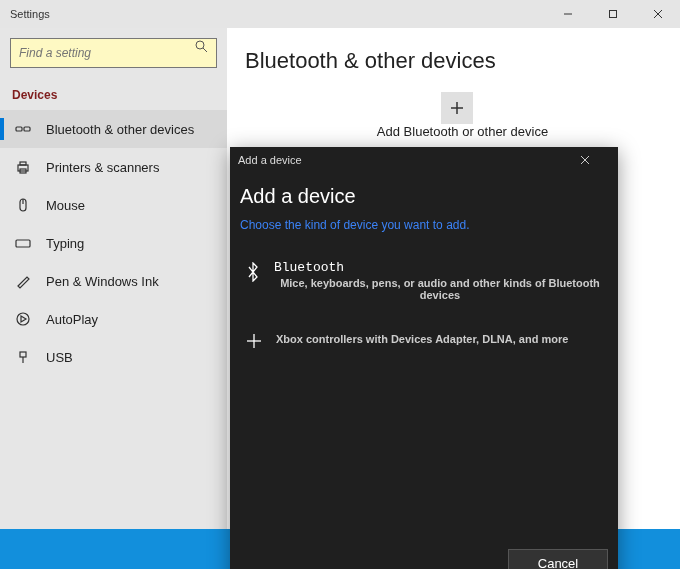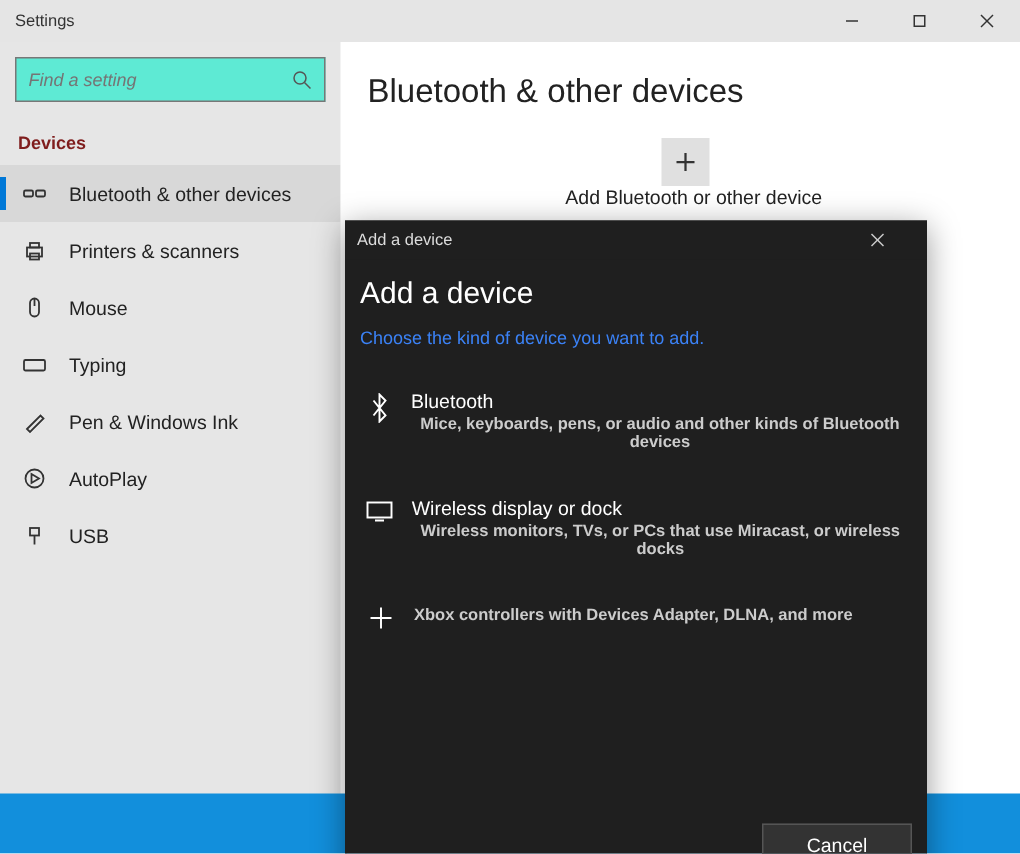--- a/index.html
+++ b/index.html
@@ -11,21 +11,21 @@
     .win-controls { display: flex; height: 100%; }
     .win-btn { width: 45px; display: flex; align-items: center; justify-content: center; font-size: 10px; color: #333; }
     
     .body { flex: 1; display: flex; background: #e6e6e6; position: relative; }
     
     .sidebar { width: 227px; background: #e6e6e6; padding: 10px 0 0 0; }
     .home-row { display: flex; align-items: center; padding: 8px 12px; margin-bottom: 8px; margin-top: 4px; }
     .home-row .icon-slot { width: 20px; display: flex; }
     .home-row span.label { margin-left: 10px; font-size: 13px; color: #222; }
     
-    .search-box { margin: 0 10px 12px 10px; height: 30px; border: 1px solid #777; background: #5eead4; display: flex; align-items: center; padding: 0 8px; position: relative; }
+    .search-box { margin: 0 10px 12px 10px; height: 30px; border: 1px solid #777; background: #fef9c3; display: flex; padding: 0 8px; position: relative; }
     .search-box input { flex: 1; border: none; background: transparent; font-size: 12px; font-style: italic; color: #555; outline: none; }
     .search-box .sicon { font-size: 12px; color: #555; }
     
     .section-title { font-size: 12px; font-weight: 600; padding: 8px 12px; color: #7f1d1d; }
     
     .nav-item { display: flex; align-items: center; height: 38px; padding: 0 14px; font-size: 13px; color: #222; position: relative; }
     .nav-item.selected::before { content: ""; position: absolute; left: 0; top: 8px; bottom: 8px; width: 4px; background: #0078d7; }
     .nav-item.selected { background: #d8d8d8; }
     .nav-item .icon-slot { width: 18px; display: flex; justify-content: center; }
     .nav-item .nav-label { margin-left: 14px; }
@@ -45,21 +45,21 @@
     .dlg-titlebar-text { font-size: 11px; color: #ddd; }
     .dlg-close { width: 30px; text-align: center; font-size: 11px; color: #ccc; }
     
     .dlg-body { flex: 1; padding: 12px 10px 10px 10px; display: flex; flex-direction: column; }
     .dlg-header { font-size: 20px; font-weight: 300; color: #fff; margin-bottom: 10px; }
     .dlg-sub { font-size: 12px; color: #3b82f6; margin-bottom: 18px; }
     
     .opt { display: flex; align-items: flex-start; padding: 10px 2px; margin-bottom: 10px; }
     .opt .opt-icon { width: 24px; display: flex; justify-content: center; margin-top: 2px; }
     .opt .opt-text { margin-left: 10px; }
-    .opt-title { font-size: 13px; color: #fff; }
+    .opt-title { font-size: 13px; color: #fff; font-family: Liberation Mono, monospace; }
     .opt-desc { font-size: 11px; color: #ccc; font-weight: 600; margin-top: 2px; text-align: center; }
     
     .dlg-footer { padding: 10px; display: flex; justify-content: flex-end; }
     .cancel-btn { width: 100px; height: 28px; background: #333; border: 1px solid #555; color: #fff; font-size: 13px; display: flex; align-items: center; justify-content: center; }
     
     svg { display: block; }
   </style>
 </head>
 <body>
 
@@ -208,32 +208,20 @@
             <svg width="16" height="20">
                 <path d="M4 5 L12 15 L8 19 L8 1 L12 5 L4 15" fill="none" stroke="#fff" stroke-width="1.3"></path>
               </svg>
           </div>
           <div class="opt-text">
             <div class="opt-title">Bluetooth</div>
             <div class="opt-desc">Mice, keyboards, pens, or audio and other kinds of Bluetooth devices</div>
           </div>
         </div>
 
-        <div class="opt">
-          <div class="opt-icon">
-            <svg width="18" height="16">
-                <rect x="1" y="2" width="16" height="10" fill="none" stroke="#fff" stroke-width="1.3"></rect>
-                <line x1="6" y1="14" x2="12" y2="14" stroke="#fff" stroke-width="1.3"></line>
-              </svg>
-          </div>
-          <div class="opt-text">
-            <div class="opt-title">Wireless display or dock</div>
-            <div class="opt-desc">Wireless monitors, TVs, or PCs that use Miracast, or wireless docks</div>
-          </div>
-        </div>
 
         <div class="opt">
           <div class="opt-icon">
             <svg width="16" height="16">
                 <line x1="8" y1="1" x2="8" y2="15" stroke="#fff" stroke-width="1.3"></line>
                 <line x1="1" y1="8" x2="15" y2="8" stroke="#fff" stroke-width="1.3"></line>
               </svg>
           </div>
           <div class="opt-text">
             <div class="opt-desc">Xbox controllers with Devices Adapter, DLNA, and more</div>

